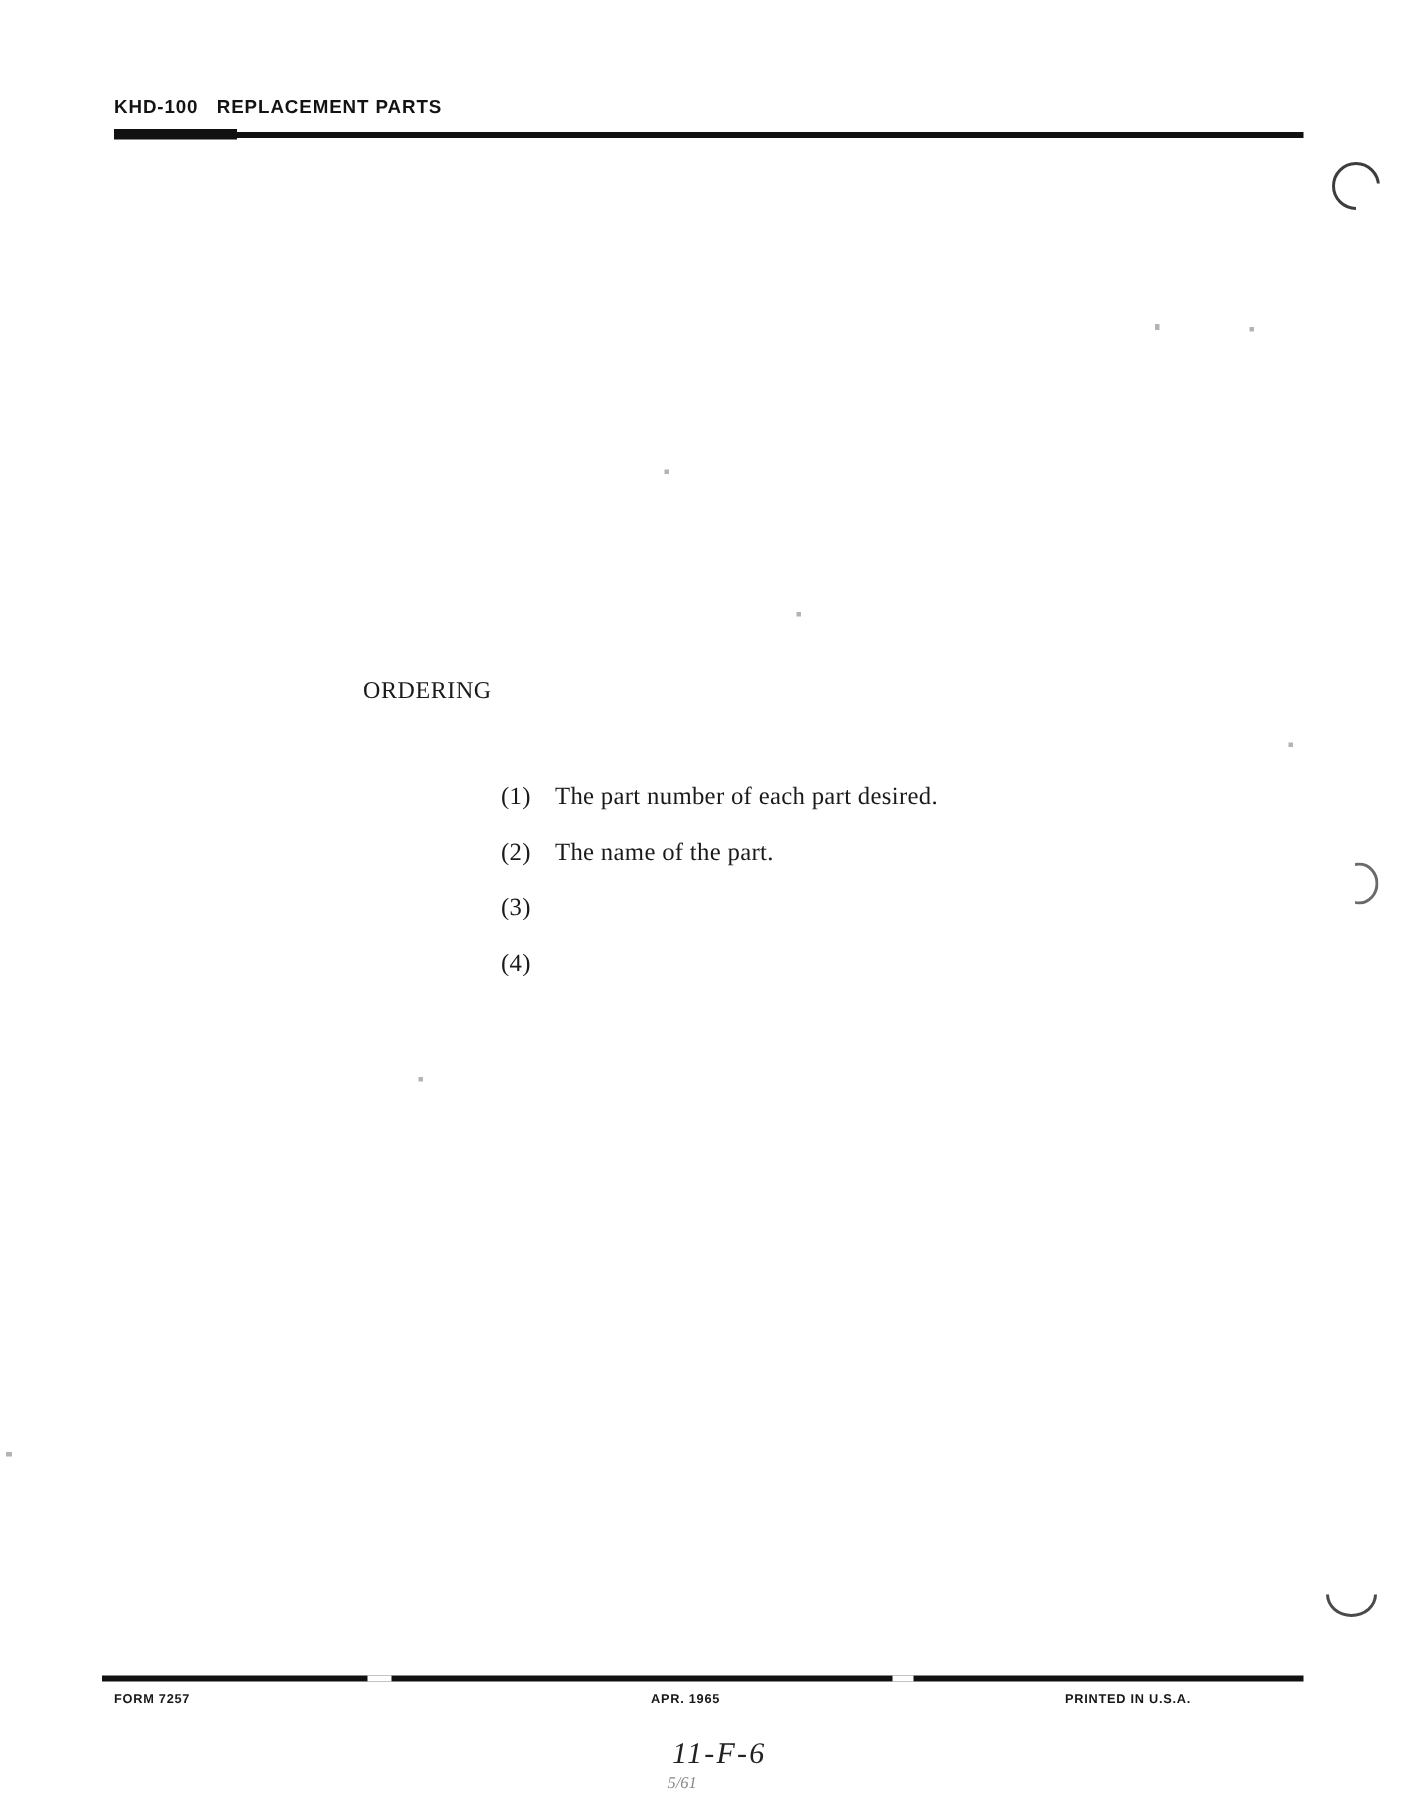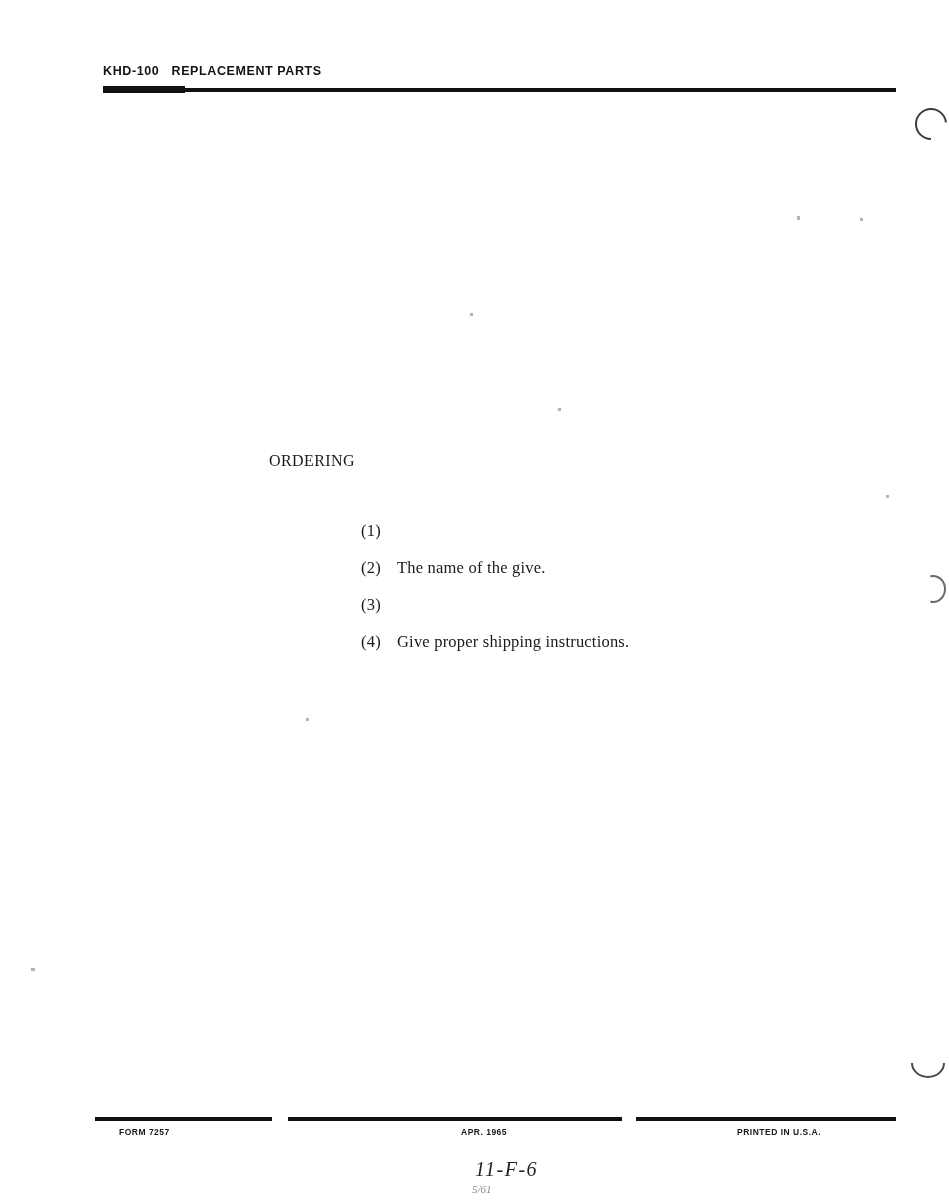--- a/index.html
+++ b/index.html
@@ -12,21 +12,20 @@
     background: #ffffff;
     font-family: "Liberation Serif", serif;
     color: #1a1a1a;
     position: relative;
     overflow: hidden;
   }
 
   .page {
     position: absolute;
     inset: 0;
-    margin-left: 27px;
   }
 
   
   .header-title {
     position: absolute;
     left: 76px;
     top: 64px;
     font-family: "Liberation Sans", sans-serif;
     font-weight: bold;
     font-size: 12.5px;
@@ -117,21 +116,21 @@
   .footer-left, .footer-center, .footer-right {
     position: absolute;
     top: 1127px;
     font-family: "Liberation Sans", sans-serif;
     font-weight: bold;
     font-size: 8.5px;
     letter-spacing: 0.5px;
     color: #171717;
     white-space: nowrap;
   }
-  .footer-left { left: 92px; }
+  .footer-left { left: 76px; }
   .footer-center { left: 434px; }
   .footer-right { left: 710px; }
 
   .page-number {
     position: absolute;
     left: 448px;
     top: 1158px;
     font-family: "Liberation Serif", serif;
     font-style: italic;
     font-size: 20px;
@@ -180,31 +179,31 @@
   <div class="header-title">KHD-100   REPLACEMENT PARTS</div>
   <div class="header-rule"></div>
   <div class="header-rule-thick"></div>
 
   <div class="section-title">ORDERING</div>
 
 
   <ul class="ordering-list">
     <li>
       <span class="num">(1)</span>
+      <span class="txt">The part number of each part desired.</span>
     </li>
     <li>
       <span class="num">(2)</span>
-      <span class="txt">The name of the give.</span>
+      <span class="txt">The name of the part.</span>
     </li>
     <li>
       <span class="num">(3)</span>
     </li>
     <li>
       <span class="num">(4)</span>
-      <span class="txt">Give proper shipping instructions.</span>
     </li>
   </ul>
 
   <div class="footer-rule"></div>
   <div class="footer-rule-gap footer-gap-1"></div>
   <div class="footer-rule-gap footer-gap-2"></div>
 
   <div class="footer-left">FORM 7257</div>
   <div class="footer-center">APR. 1965</div>
   <div class="footer-right">PRINTED IN U.S.A.</div>

